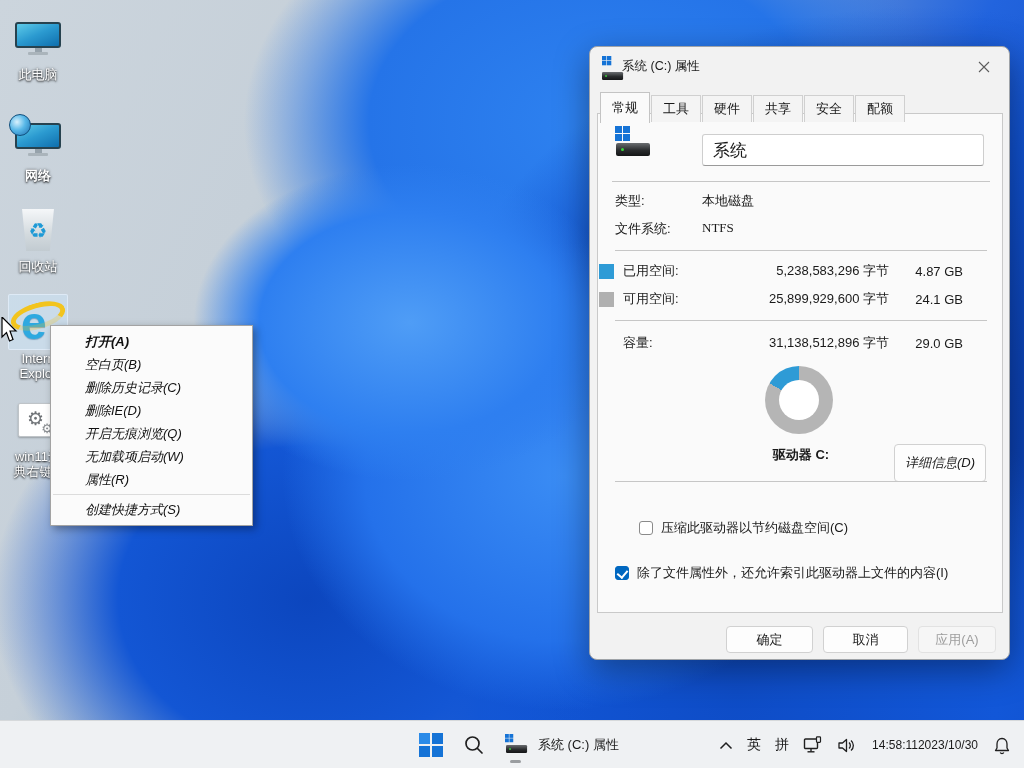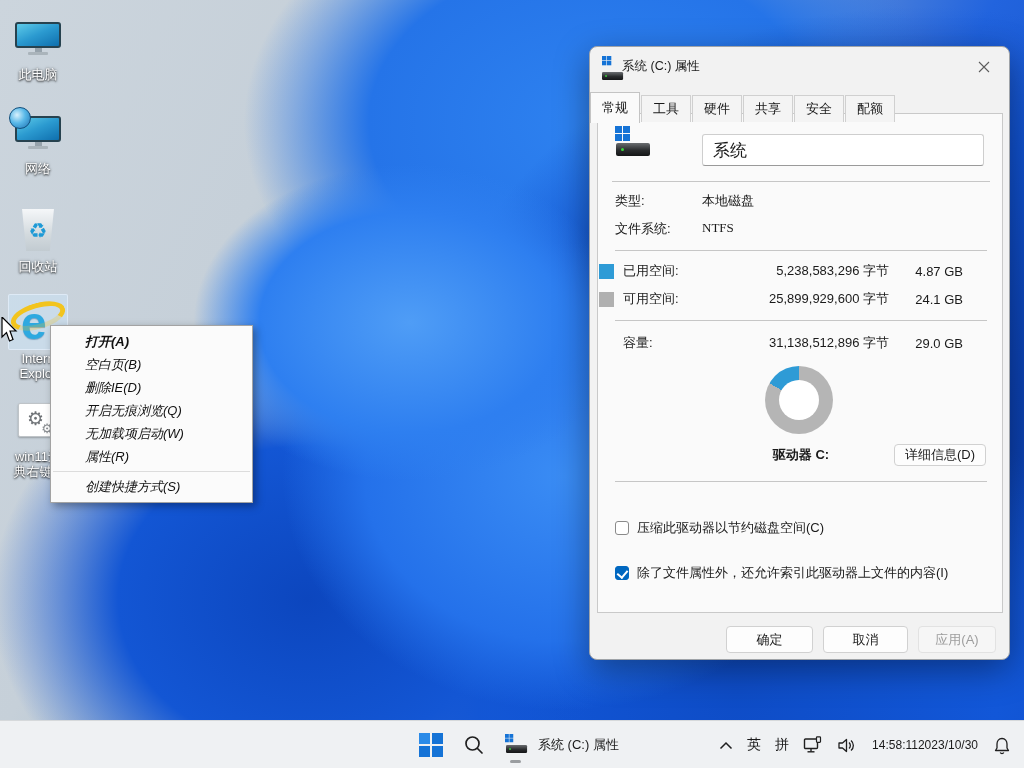--- a/index.html
+++ b/index.html
@@ -65,21 +65,21 @@
   
   .dlg { position:absolute; left:589px; top:46px; width:421px; height:614px; z-index:5;
     background:#f2f2f2; border:1px solid #9fa3a8; border-radius:8px;
     box-shadow:0 10px 34px rgba(0,0,0,.38); font-size:13px; }
   .dlg-title { position:absolute; left:0; top:0; width:100%; height:38px; }
   .dlg-title .ttxt { position:absolute; left:32px; top:11px; font-size:12.5px; color:#1a1a1a; }
   .tbar-drive { position:absolute; left:12px; top:9px; width:18px; height:20px; }
   .dlg-close { position:absolute; right:8px; top:7px; width:34px; height:25px; border-radius:5px;
     display:flex; align-items:center; justify-content:center; color:#5c5c5c; }
 
-  .tabs { position:absolute; left:0; top:44px; display:flex; align-items:flex-end; z-index:2; }
+  .tabs { position:absolute; left:10px; top:44px; display:flex; align-items:flex-end; z-index:2; }
   .tab { padding:4px 11px 4px 11px; font-size:13px; background:#f4f4f4;
     border:1px solid #d0d0d0; border-bottom:none; margin-right:1px; color:#1a1a1a; }
   .tab.selected { background:#fafafa; padding-top:6px; padding-bottom:6px; position:relative; top:1px;
     border-color:#c4c4c4; }
 
   .page { position:absolute; left:7px; top:66px; width:406px; height:500px;
     background:#fafafa; border:1px solid #c9c9c9; }
 
   .hdd-big { position:absolute; left:16px; top:12px; width:40px; height:32px; }
   .winlogo { display:grid; grid-template-columns:7px 7px; grid-template-rows:7px 7px; gap:1px; }
@@ -109,21 +109,21 @@
   .srow .gb { width:74px; flex:none; text-align:right; }
   .srow.noswatch .ind { width:24px; flex:none; }
 
   .donut { position:absolute; left:167px; top:252px; width:68px; height:68px; border-radius:50%; }
   .donut::after { content:""; position:absolute; left:14px; top:14px; width:40px; height:40px;
     border-radius:50%; background:#fff; }
 
   .drive-cap { position:absolute; left:0; top:332px; width:406px; text-align:center; font-size:13px;font-weight:bold; }
   .btn { background:#fdfdfd; border:1px solid #d1d1d1; border-radius:4px; font-size:13px;
     display:flex; align-items:center; justify-content:center; color:#1a1a1a; cursor:default; }
-  .details-btn { position:absolute; left:296px; top:330px; width:92px; height:22px; }
+  .details-btn { position:absolute; left:296px; top:330px; width:92px; height:38px;font-style:italic; }
 
   .chk { position:absolute; left:17px; display:flex; align-items:center; font-size:13px; }
   .chk .box { width:14px; height:14px; border:1px solid #8a8a8a; border-radius:3px; background:#fff;
     margin-right:8px; flex:none; position:relative; }
   .chk .box.checked { background:#0067c0; border-color:#0067c0; }
   .chk .box.checked::after { content:""; position:absolute; left:3px; top:1px; width:5px; height:8px;
     border:solid #fff; border-width:0 2px 2px 0; transform:rotate(40deg); }
 
   .dlg-footer { position:absolute; left:0; top:566px; width:100%; height:47px; }
   .dlg-footer .btn { position:absolute; top:13px; height:27px; }
@@ -167,21 +167,21 @@
     <div class="art">
       <div class="mon">
           <div class="scr"></div>
           <div class="neck"></div>
           <div class="base"></div>
         </div>
     </div>
     <div class="lbl">此电脑</div>
   </div>
 
-  <div class="dicon" style="left:4px; top:106px;">
+  <div class="dicon" style="left:4px; top:113px;font-weight:bold;">
     <div class="art">
       <div class="mon">
           <div class="scr"></div>
           <div class="neck"></div>
           <div class="base"></div>
         <div class="globe"></div>
         </div>
     </div>
     <div class="lbl">网络</div>
   </div>
@@ -223,20 +223,21 @@
 
   <div class="cursor">
     <svg width="20" height="26" viewBox="0 0 20 26">
       <polygon points="1,0 1,20 5.5,15.5 8.5,24 12,22.5 9,14 15,14" fill="#fff" stroke="#000" stroke-width="1.2"></polygon>
     </svg>
   </div>
 
   <div class="cmenu">
     <div class="mi default">打开(A)</div>
     <div class="mi">空白页(B)</div>
+    <div class="mi">删除历史记录(C)</div>
     <div class="mi">删除IE(D)</div>
     <div class="mi">开启无痕浏览(Q)</div>
     <div class="mi">无加载项启动(W)</div>
     <div class="mi">属性(R)</div>
     <div class="msep"></div>
     <div class="mi">创建快捷方式(S)</div>
   </div>
 
   <div class="dlg">
     <div class="dlg-title">
@@ -307,21 +308,21 @@
         <span class="bytes">31,138,512,896 字节</span>
         <span class="gb">29.0 GB</span>
       </div>
 
       <div class="donut" style="background: conic-gradient(rgb(181, 181, 181) 0deg, rgb(181, 181, 181) 299.52deg, rgb(46, 155, 214) 299.52deg, rgb(46, 155, 214) 360deg);"></div>
       <div class="drive-cap">驱动器 C:</div>
       <div class="btn details-btn">详细信息(D)</div>
 
       <div class="sep" style="left:17px; top:367px; width:372px;"></div>
 
-      <div class="chk" style="top:405px;">
+      <div class="chk" style="top:405px;margin-left:24px;">
         <div class="box"></div>
         <span>压缩此驱动器以节约磁盘空间(C)</span>
       </div>
       <div class="chk" style="top:450px;align-items:center;">
         <div class="box checked"></div>
         <span>除了文件属性外，还允许索引此驱动器上文件的内容(I)</span>
       </div>
     </div>
 
     <div class="dlg-footer">

